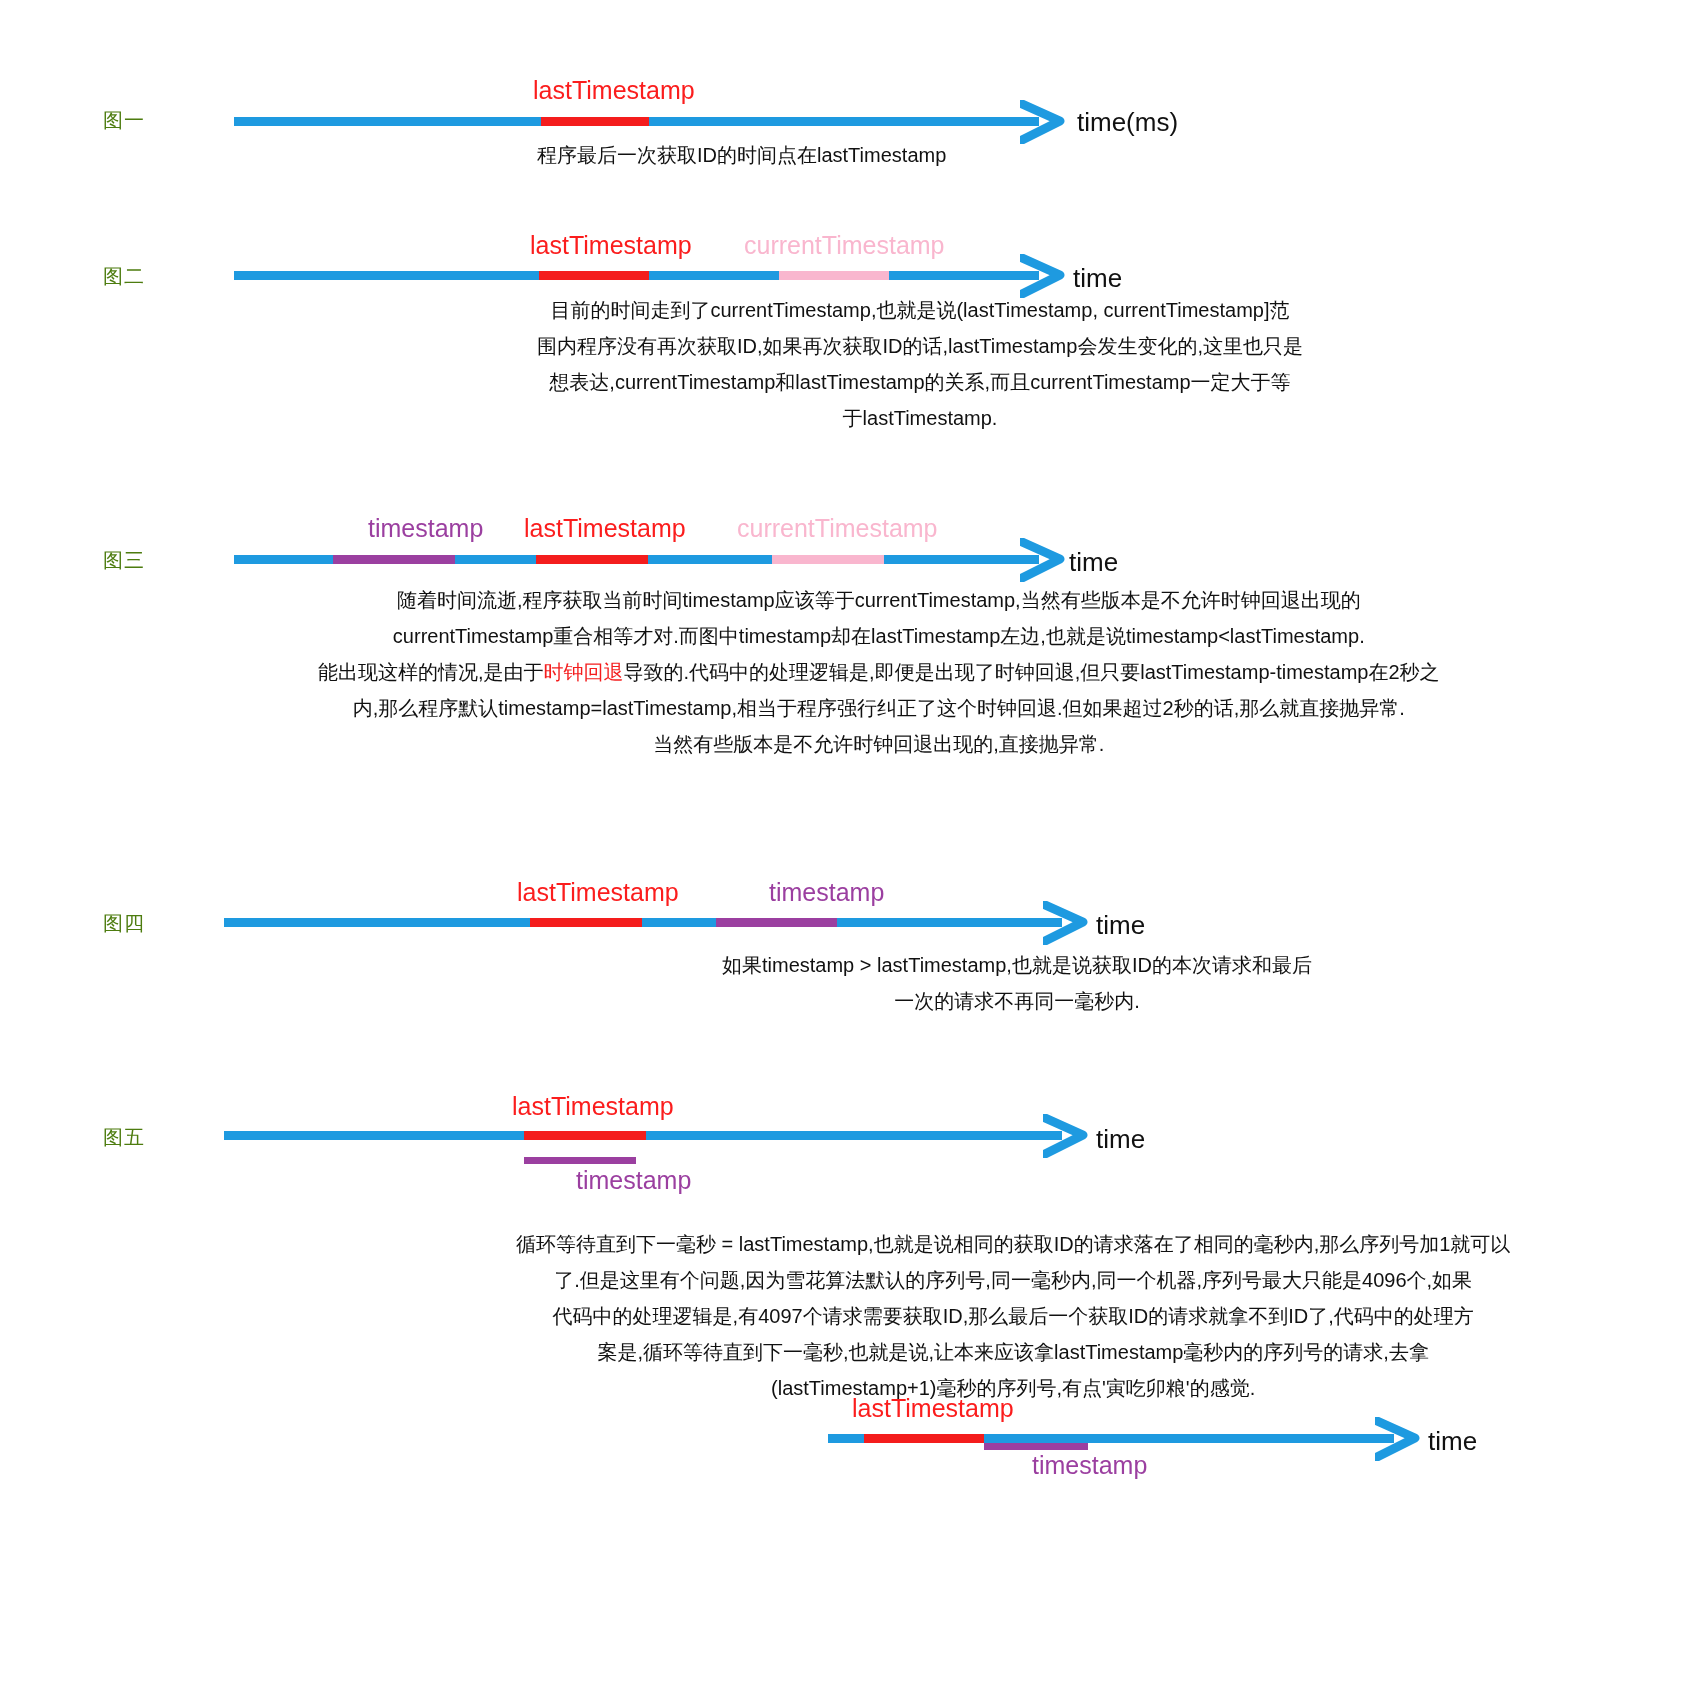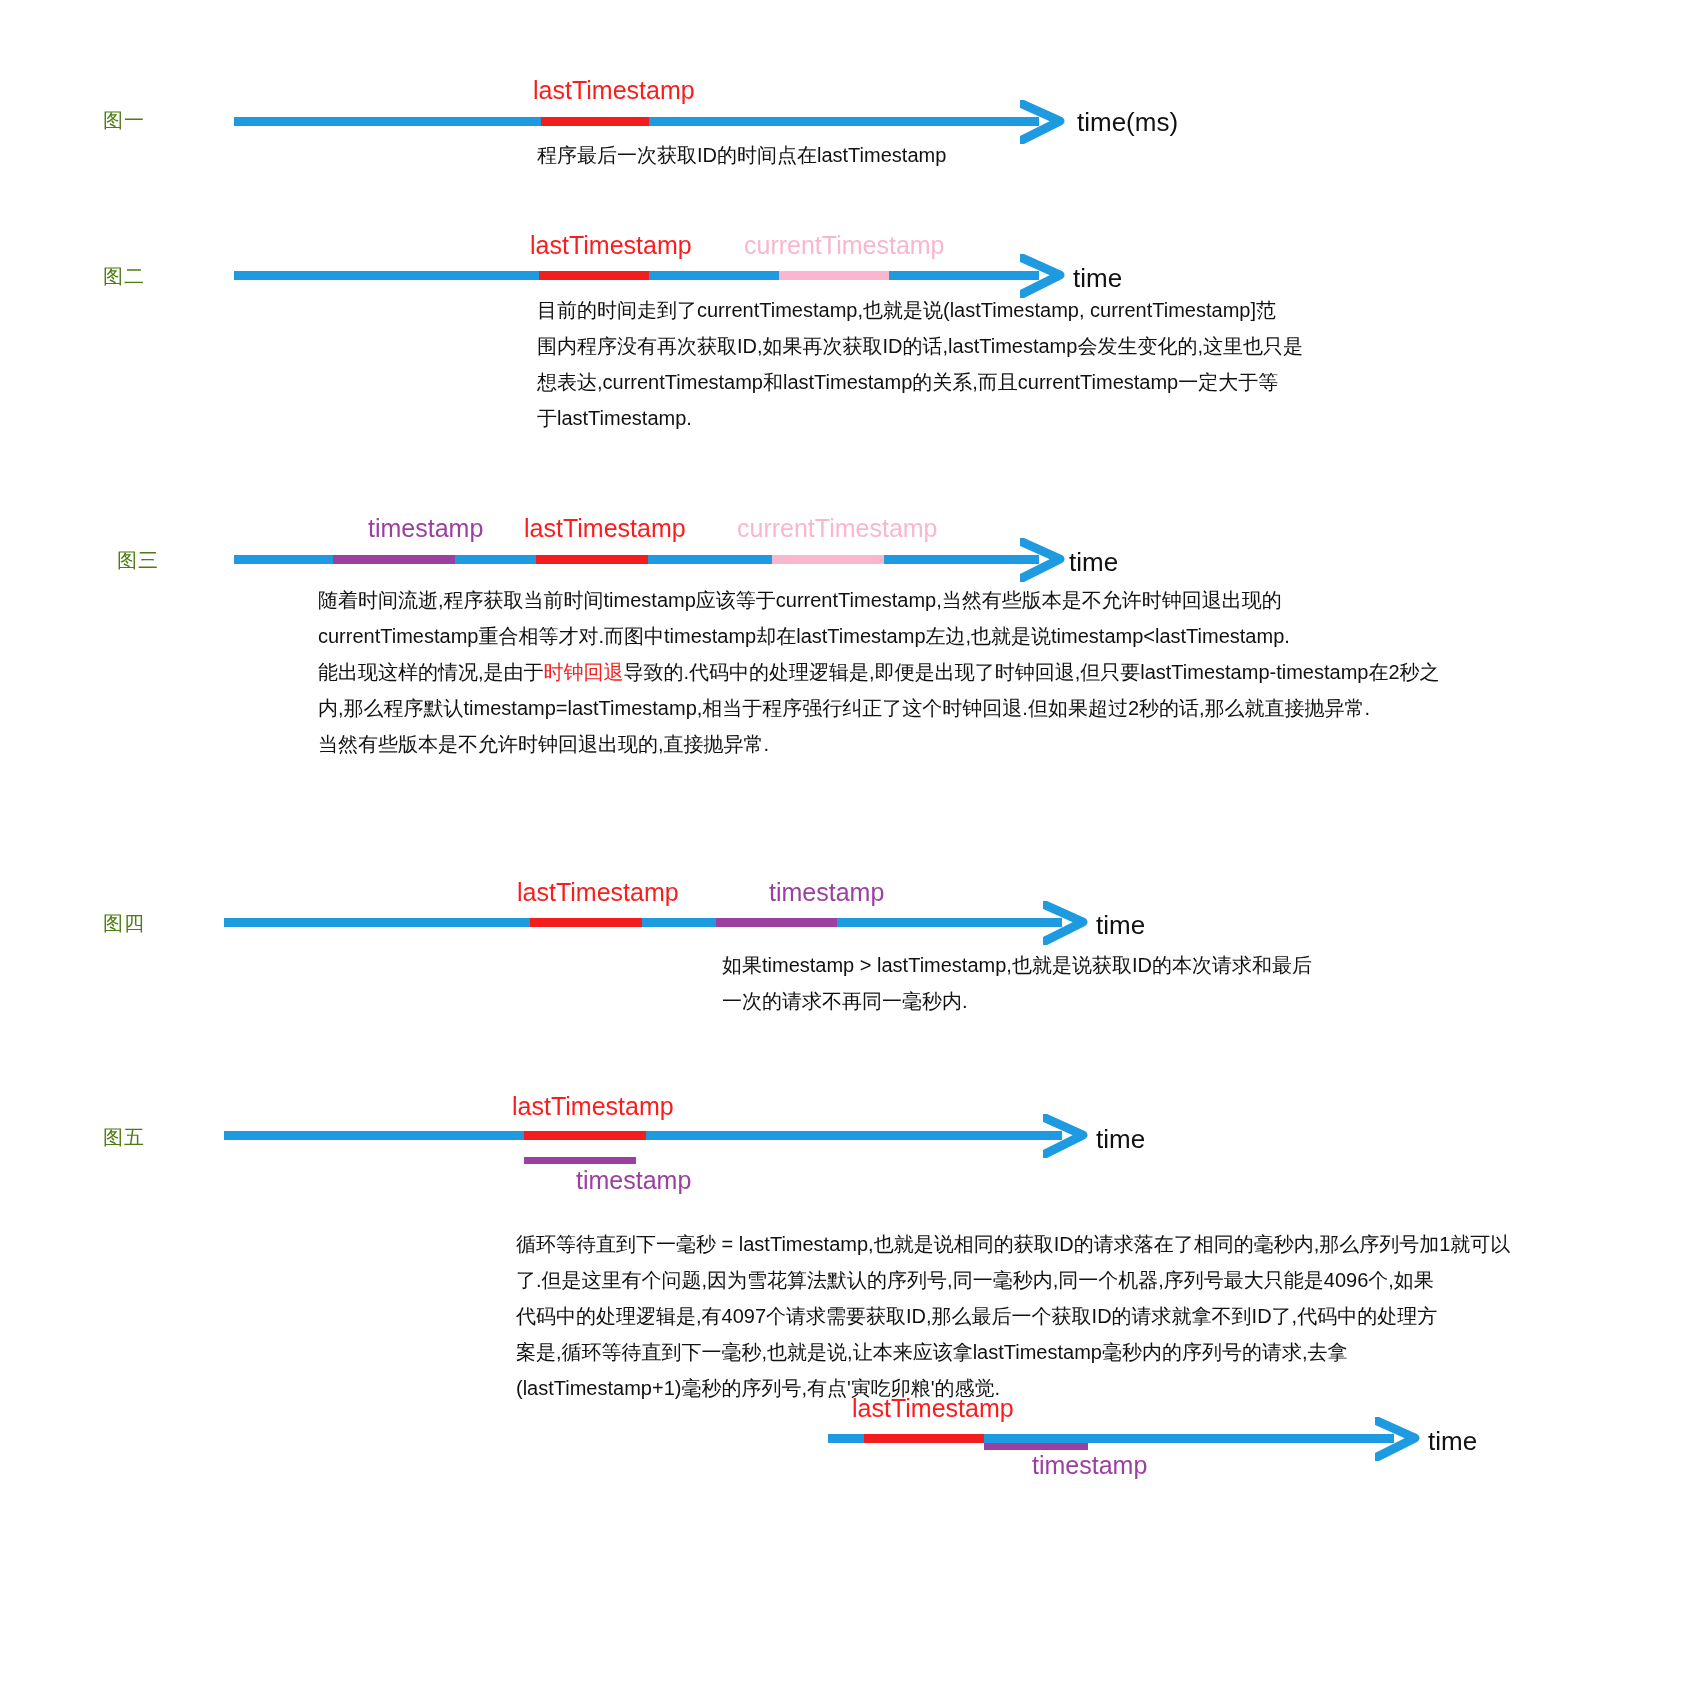--- a/index.html
+++ b/index.html
@@ -7,21 +7,21 @@
     width:1704px;height:1696px;
     background:#ffffff;
     font-family:"Liberation Sans","DejaVu Sans",sans-serif;
     color:#1a1a1a;
     position:relative;
     overflow:hidden;
   }
   .canvas{position:relative;width:1704px;height:1696px;}
 
   
-  .abs{position:absolute;}
+  .abs{position:absolute;text-align:center;}
 
   
   .fig-label{
     font-size:20px;
     color:#4d7c0f;
     letter-spacing:1px;
     white-space:nowrap;
   }
 
   
@@ -131,21 +131,21 @@
     <div class="para" style="left:537px;top:292px;">
       <span class="line">目前的时间走到了currentTimestamp,也就是说(lastTimestamp, currentTimestamp]范</span>
       <span class="line">围内程序没有再次获取ID,如果再次获取ID的话,lastTimestamp会发生变化的,这里也只是</span>
       <span class="line">想表达,currentTimestamp和lastTimestamp的关系,而且currentTimestamp一定大于等</span>
       <span class="line">于lastTimestamp.</span>
     </div>
   </div>
 
   <div class="abs" style="left:0;top:0;">
 
-    <div class="fig-label abs" style="left:117px;top:547px;">图三</div>
+    <div class="fig-label abs" style="left:103px;top:547px;">图三</div>
 
     <div class="axis" style="left:234px;top:555px;width:805px;"></div>
     <div class="axis-arrow" style="left:1020px;top:538px;">
       <svg width="45" height="44" viewBox="0 0 45 44">
         <path d="M2 4 L40 21 L2 40" fill="none" stroke="#1e9ae0" stroke-width="9" stroke-linecap="round" stroke-linejoin="round"></path>
       </svg>
     </div>
 
     <div class="seg purple" style="left:333px;top:555px;width:122px;"></div>
     <div class="seg red" style="left:536px;top:555px;width:112px;"></div>

